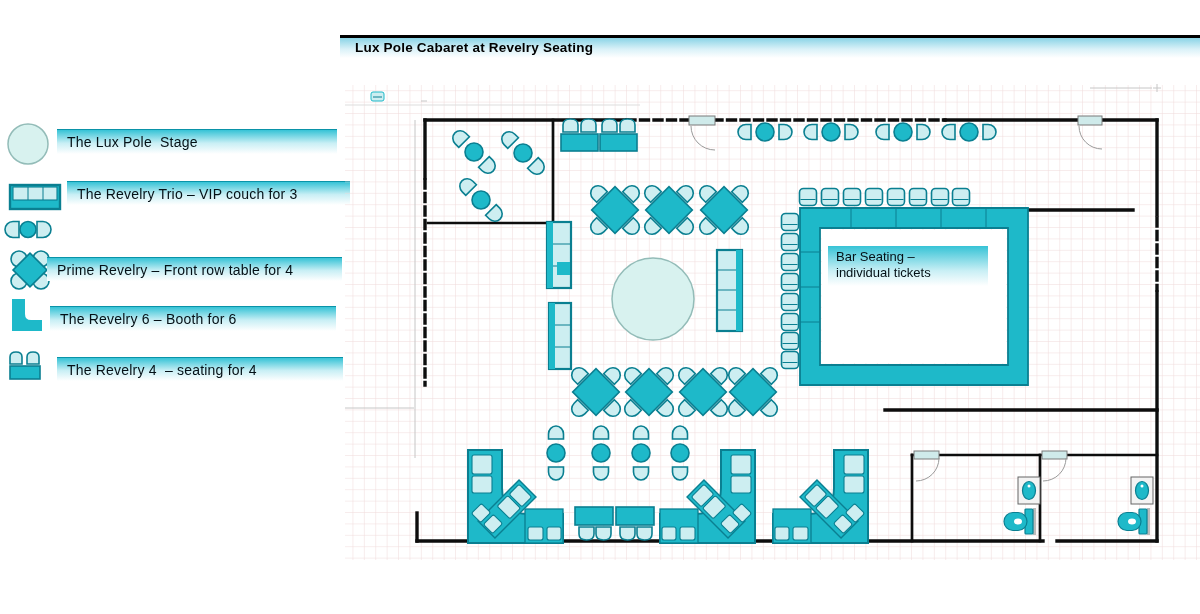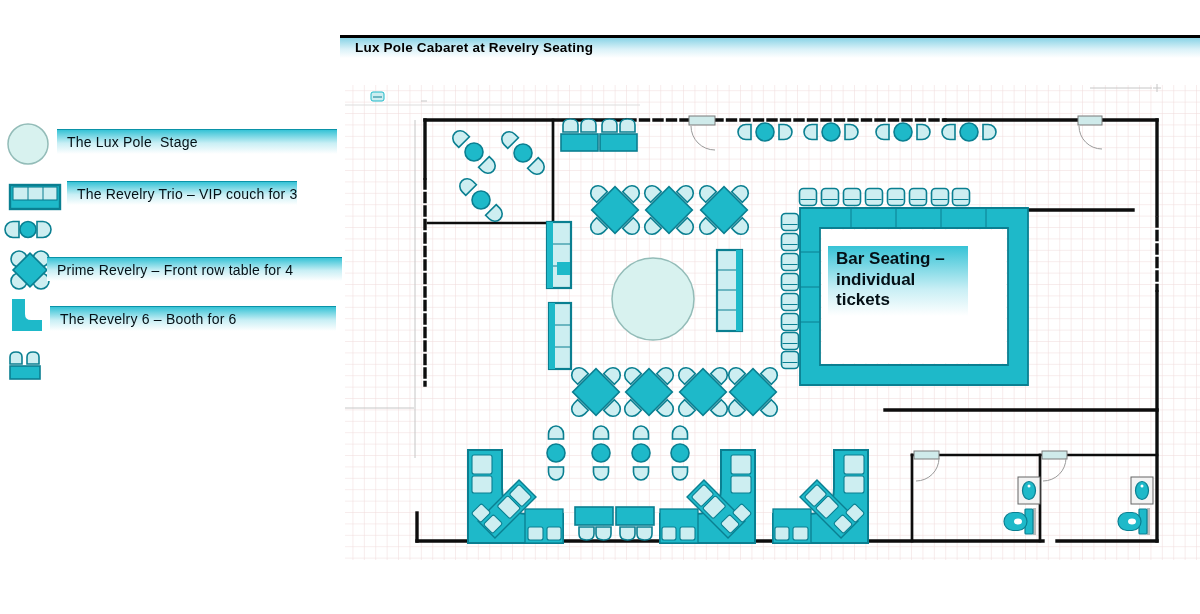--- a/index.html
+++ b/index.html
@@ -19,23 +19,23 @@
     position:absolute;
     border-top:1px solid #0a93a8;
     background:linear-gradient(180deg,var(--gradTop) 0%,var(--gradMid) 55%,#ffffff 100%);
     font-weight:normal;font-size:14px;color:#041016;
     display:flex;align-items:center;padding-left:10px;box-sizing:border-box;
     letter-spacing:.2px;white-space:pre;
   }
   .legend-icon{position:absolute;}
 
   #bar-label{
-    left:828px;top:246px;width:140px;min-height:38px;
+    left:828px;top:246px;width:160px;min-height:38px;
     background:linear-gradient(180deg,var(--gradTop) 0%,var(--gradMid) 62%,rgba(255,255,255,0.05) 100%);
-    font-weight:bold;font-size:17px;line-height:1.22;color:#041016;
+    font-weight:normal;font-size:13px;line-height:1.22;color:#041016;
     padding:3px 0 5px 8px;white-space:pre-line;box-sizing:border-box;
   }
 
   
   .chair{fill:var(--tealLight);stroke:var(--tealDark);stroke-width:1.6px;}
   .tbl{fill:var(--teal);stroke:var(--tealDark);stroke-width:1.6px;}
   .cushion{fill:var(--tealLight);stroke:var(--tealDark);stroke-width:1.1px;}
   .wall{stroke:var(--wall);stroke-width:3.4px;fill:none;stroke-linecap:square;}
   .wall2{stroke:var(--wall);stroke-width:2.7px;fill:none;stroke-linecap:square;}
   .dash{stroke-dasharray:8 5.5;}
@@ -61,21 +61,21 @@
     <circle cx="23" cy="23" r="20" class="stage"></circle>
   </svg>
   <div class="legend-label" style="left:57px;top:129px;width:280px;height:25px">The Lux Pole  Stage</div>
 
   <svg class="legend-icon" style="left:8px;top:183px" width="54" height="28" viewBox="0 0 54 28">
     <rect x="2" y="2" width="50" height="24" class="tbl" style="stroke-width:2.4px"></rect>
     <rect x="5" y="4" width="44" height="13" class="cushion"></rect>
     <path d="M20,4 V17 M35,4 V17" class="thin"></path>
     <rect x="5" y="18" width="44" height="6" class="strip"></rect>
   </svg>
-  <div class="legend-label" style="left:67px;top:181px;width:230px;height:24px">The Revelry Trio – VIP couch for 3</div>
+  <div class="legend-label" style="left:67px;top:181px;width:283px;height:24px">The Revelry Trio – VIP couch for 3</div>
 
   <svg class="legend-icon" style="left:4px;top:220px" width="48" height="19" viewBox="0 0 48 19">
     <path d="M15,1.5 H9 A8,8 0 0 0 9,17.5 H15 Z" class="chair"></path>
     <path d="M33,1.5 H39 A8,8 0 0 1 39,17.5 H33 Z" class="chair"></path>
     <circle cx="24" cy="9.5" r="8" class="tbl"></circle>
   </svg>
 
   <svg class="legend-icon" style="left:7px;top:247px" width="46" height="46" viewBox="0 0 46 46">
     <circle cx="12" cy="12" r="8" class="chair"></circle>
     <circle cx="34" cy="12" r="8" class="chair"></circle>
@@ -88,20 +88,21 @@
   <svg class="legend-icon" style="left:10px;top:297px" width="34" height="36" viewBox="0 0 34 36">
     <path d="M2,2 H15 V17 Q15,23 21,23 H32 V34 H2 Z" class="strip"></path>
   </svg>
   <div class="legend-label" style="left:50px;top:306px;width:286px;height:25px">The Revelry 6 – Booth for 6</div>
 
   <svg class="legend-icon" style="left:8px;top:351px" width="34" height="30" viewBox="0 0 34 30">
     <path d="M2,13 V6 Q2,1 8,1 Q14,1 14,6 V13 Z" class="chair"></path>
     <path d="M19,13 V6 Q19,1 25,1 Q31,1 31,6 V13 Z" class="chair"></path>
     <rect x="2" y="15" width="30" height="13" class="tbl"></rect>
   </svg>
+  <div class="legend-label" style="left:57px;top:357px;width:286px;height:24px">The Revelry 4  – seating for 4</div>
 
   <svg class="abs" style="left:345px;top:82px" width="855" height="478" viewBox="345 82 1200 478" preserveAspectRatio="xMinYMin slice">
     <defs>
       <path id="chairD" d="M0,-7.5 H5 A8,7.5 0 0 1 5,7.5 H0 Z"></path>
       <path id="chairTop" d="M0,13 V6 Q0,0 7.5,0 Q15,0 15,6 V13 Z"></path>
       <g id="t2h">
         <use href="#chairD" transform="translate(-14,0) rotate(180)" class="chair"></use>
         <use href="#chairD" transform="translate(14,0)" class="chair"></use>
         <circle r="9" class="tbl"></circle>
       </g>

